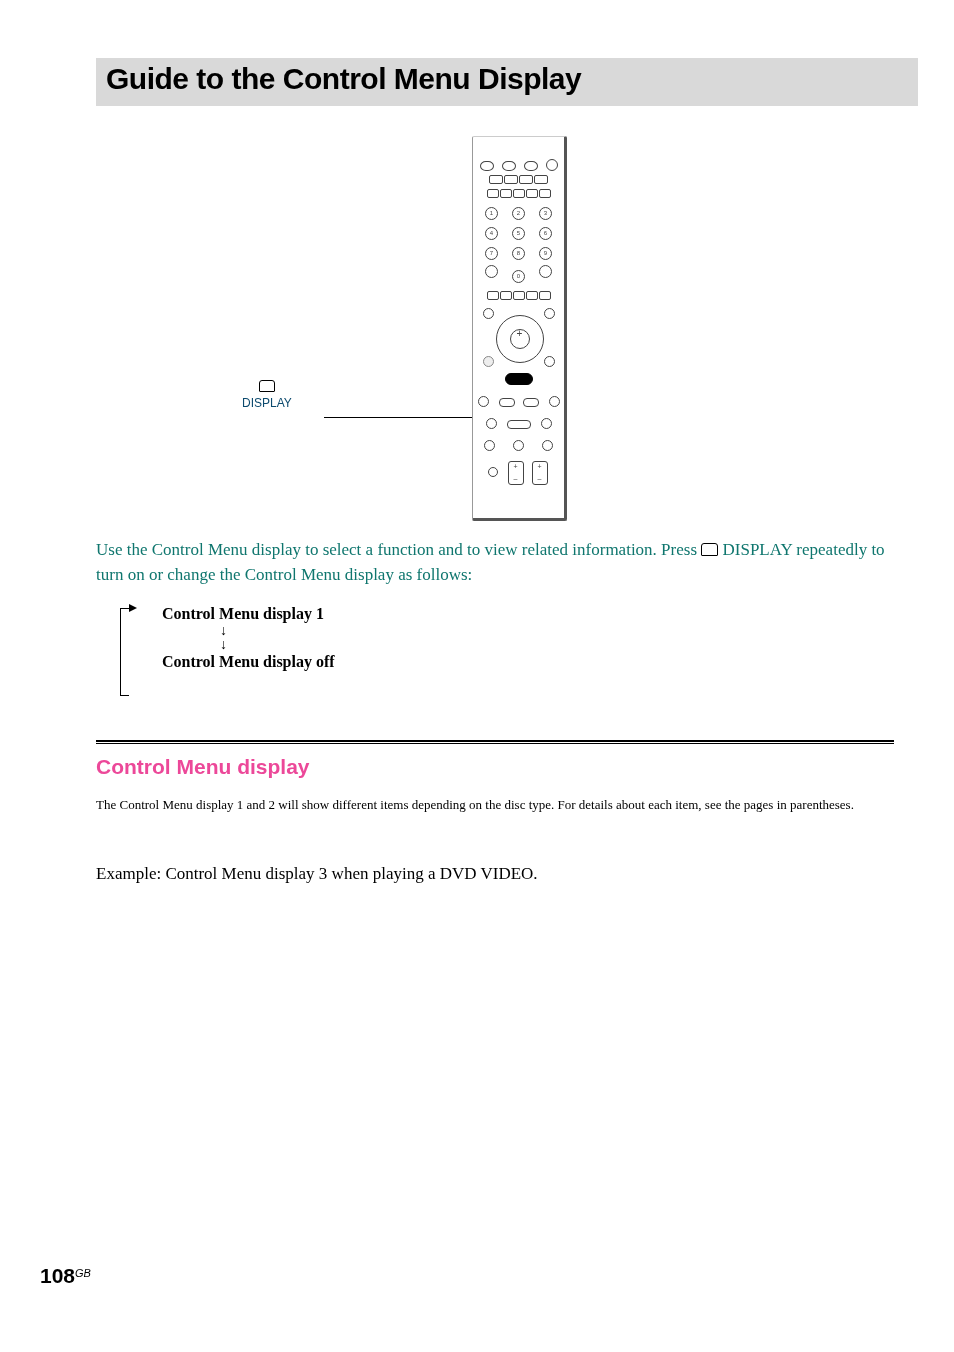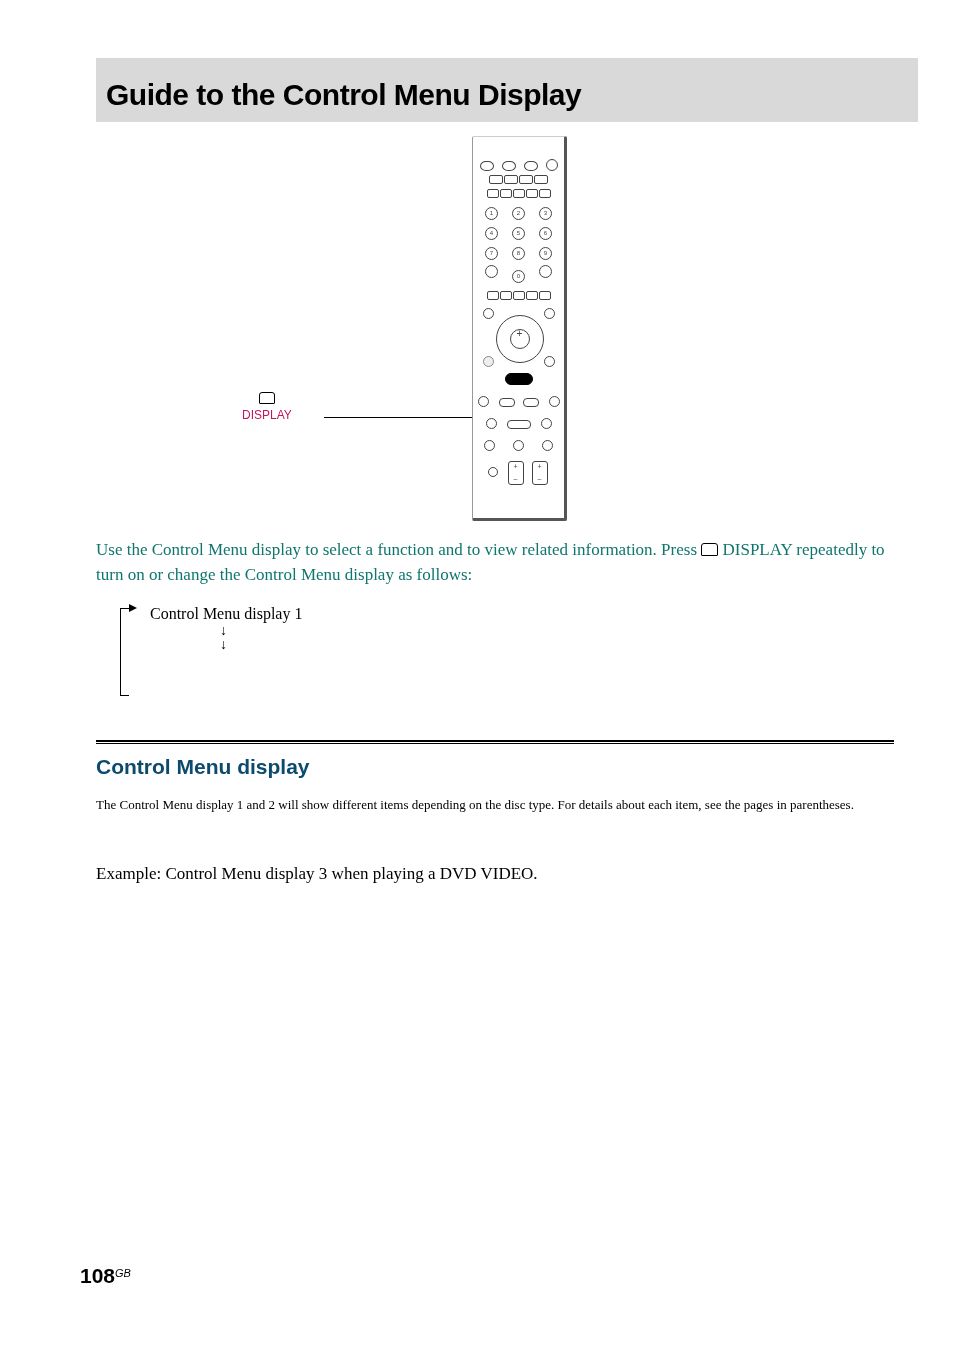--- a/index.html
+++ b/index.html
@@ -19,21 +19,21 @@
     position: relative;
     box-sizing: border-box;
   }
 
   
   .title-bar {
     position: absolute;
     left: 96px; right: 36px;
     top: 58px;
     background: #d9d9d9;
-    padding: 20px 8px 10px 10px;
+    padding: 4px 8px 10px 10px;
   }
   .title-bar h1 {
     margin: 0;
     font-family: Arial, Helvetica, sans-serif;
     font-weight: 900;
     font-stretch: condensed;
     letter-spacing: -0.5px;
     font-size: 30px;
     color: #000;
   }
@@ -47,25 +47,25 @@
     justify-content: center;
   }
   .remote-area {
     position: relative;
     width: 430px;  
     height: 390px;
   }
   .remote-label {
     position: absolute;
     left: -20px;
-    top: 256px;
+    top: 244px;
     text-align: center;
     font-family: Arial, Helvetica, sans-serif;
     font-size: 12px;
-    color: #be185d;
+    color: #0c4a6e;
   }
   .remote-label .icon-box {
     display: inline-block;
     width: 14px; height: 10px;
     border: 1px solid #000;
     border-radius: 3px 3px 1px 1px;
     margin-bottom: 1px;
   }
   .leader-line {
     position: absolute;
@@ -263,21 +263,21 @@
   }
   .cycle .bracket::before {
     
     content: "";
     position: absolute;
     left: 8px; top: -5px;
     border-left: 8px solid #000;
     border-top: 4px solid transparent;
     border-bottom: 4px solid transparent;
   }
-  .cycle .line { margin-left: 20px; padding: 1px 0; }
+  .cycle .line { margin-left: 32px; padding: 1px 0; font-weight: bold; }
   .cycle .down {
     margin-left: 90px;
     font-size: 14px;
     line-height: 14px;
   }
 
   
   .divider {
     position: absolute;
     left: var(--margin-left);
@@ -288,21 +288,21 @@
     border-bottom: 1px solid #000;
     padding-top: 1px;
   }
   .subhead {
     position: absolute;
     left: var(--margin-left);
     top: 755px;
     font-family: Arial, Helvetica, sans-serif;
     font-weight: 900;
     font-size: 21px;
-    color: #0c4a6e;
+    color: #ec4899;
   }
   .para2 {
     position: absolute;
     left: var(--margin-left);
     right: var(--margin-right);
     top: 796px;
     font-size: 13px;
     line-height: 1.45;
   }
   .example {
@@ -316,21 +316,20 @@
   
   .pagefoot {
     position: absolute;
     left: 40px;
     bottom: 64px;
     font-family: Arial, Helvetica, sans-serif;
   }
   .pagefoot .num {
     font-weight: 900;
     font-size: 21px;
-    margin-left: 40px;
   }
   .pagefoot .sup {
     font-style: italic;
     font-size: 11px;
     vertical-align: 6px;
   }
 </style>
 </head>
 <body>
 
@@ -431,20 +430,21 @@
     <span>Use the Control Menu display to select a function and to view related information. Press </span>
     <span class="disp-icon"></span>
     <span> DISPLAY repeatedly to turn on or change the Control Menu display as follows:</span>
   </div>
 
   <div class="cycle">
     <div class="bracket"></div>
     <div class="line">Control Menu display 1</div>
     <div class="down">↓</div>
     <div class="down">↓</div>
+    <div class="line">Control Menu display off</div>
   </div>
 
   <div class="divider"></div>
   <div class="subhead">Control Menu display</div>
   <div class="para2">The Control Menu display 1 and 2 will show different items depending on the disc type. For details about each item, see the pages in parentheses.</div>
   <div class="example">Example: Control Menu display 3 when playing a DVD VIDEO.</div>
 
   <div class="pagefoot">
     <span class="num">108</span><span class="sup">GB</span>
   </div>

